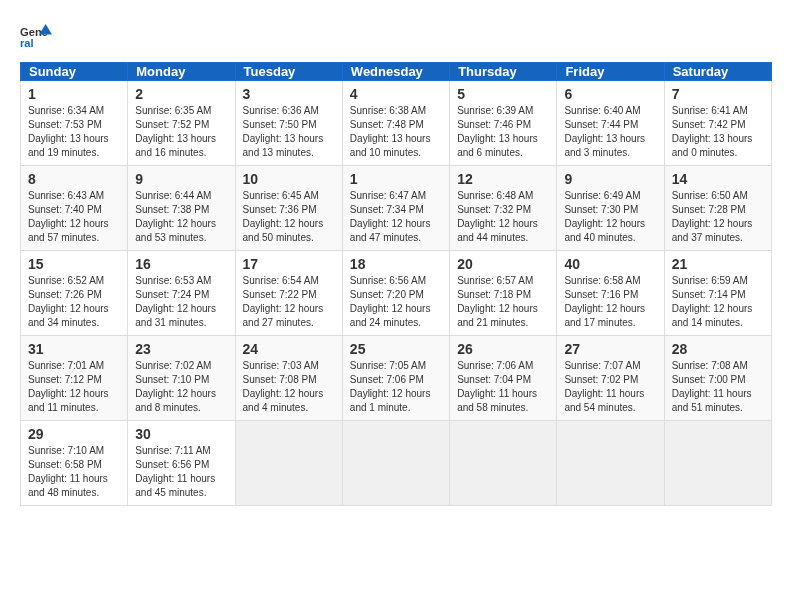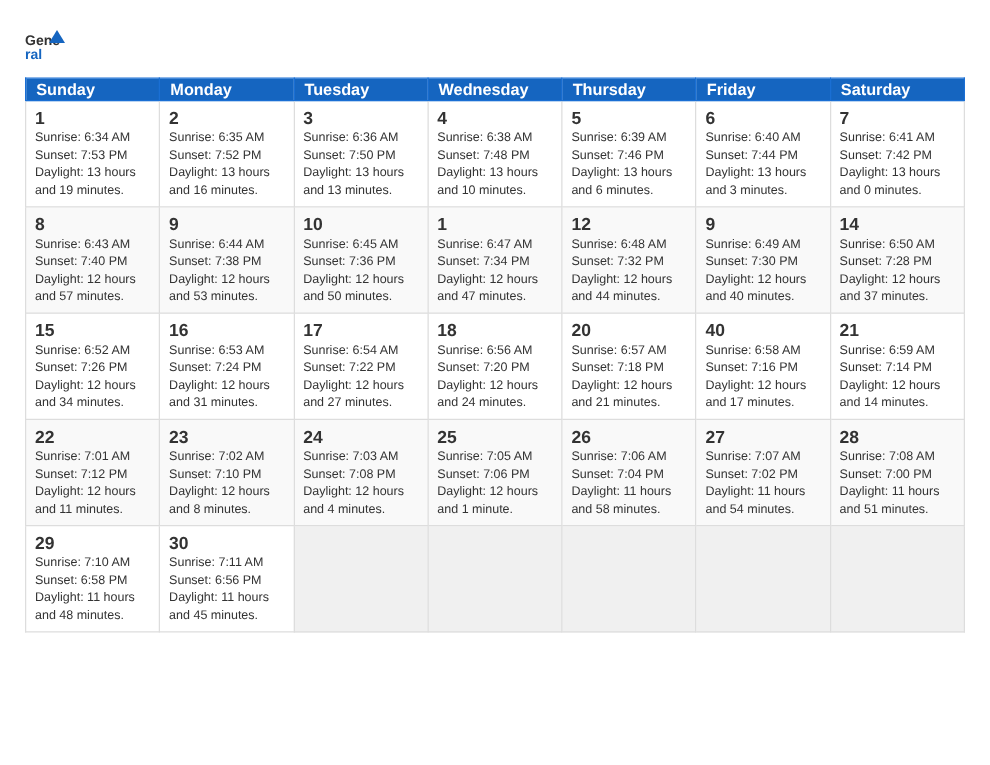--- a/index.html
+++ b/index.html
@@ -143,21 +143,21 @@
       <tr>
         <td><span class="day-number">15</span><span class="day-info">Sunrise: 6:52 AM<br>Sunset: 7:26 PM<br>Daylight: 12 hours and 34 minutes.</span></td>
         <td><span class="day-number">16</span><span class="day-info">Sunrise: 6:53 AM<br>Sunset: 7:24 PM<br>Daylight: 12 hours and 31 minutes.</span></td>
         <td><span class="day-number">17</span><span class="day-info">Sunrise: 6:54 AM<br>Sunset: 7:22 PM<br>Daylight: 12 hours and 27 minutes.</span></td>
         <td><span class="day-number">18</span><span class="day-info">Sunrise: 6:56 AM<br>Sunset: 7:20 PM<br>Daylight: 12 hours and 24 minutes.</span></td>
         <td><span class="day-number">20</span><span class="day-info">Sunrise: 6:57 AM<br>Sunset: 7:18 PM<br>Daylight: 12 hours and 21 minutes.</span></td>
         <td><span class="day-number">40</span><span class="day-info">Sunrise: 6:58 AM<br>Sunset: 7:16 PM<br>Daylight: 12 hours and 17 minutes.</span></td>
         <td><span class="day-number">21</span><span class="day-info">Sunrise: 6:59 AM<br>Sunset: 7:14 PM<br>Daylight: 12 hours and 14 minutes.</span></td>
       </tr>
       <tr>
-        <td><span class="day-number">22</span><span class="day-info">Sunrise: 7:01 AM<br>Sunset: 7:12 PM<br>Daylight: 12 hours and 11 minutes.</span></td>
+        <td><span class="day-number">31</span><span class="day-info">Sunrise: 7:01 AM<br>Sunset: 7:12 PM<br>Daylight: 12 hours and 11 minutes.</span></td>
         <td><span class="day-number">23</span><span class="day-info">Sunrise: 7:02 AM<br>Sunset: 7:10 PM<br>Daylight: 12 hours and 8 minutes.</span></td>
         <td><span class="day-number">24</span><span class="day-info">Sunrise: 7:03 AM<br>Sunset: 7:08 PM<br>Daylight: 12 hours and 4 minutes.</span></td>
         <td><span class="day-number">25</span><span class="day-info">Sunrise: 7:05 AM<br>Sunset: 7:06 PM<br>Daylight: 12 hours and 1 minute.</span></td>
         <td><span class="day-number">26</span><span class="day-info">Sunrise: 7:06 AM<br>Sunset: 7:04 PM<br>Daylight: 11 hours and 58 minutes.</span></td>
         <td><span class="day-number">27</span><span class="day-info">Sunrise: 7:07 AM<br>Sunset: 7:02 PM<br>Daylight: 11 hours and 54 minutes.</span></td>
         <td><span class="day-number">28</span><span class="day-info">Sunrise: 7:08 AM<br>Sunset: 7:00 PM<br>Daylight: 11 hours and 51 minutes.</span></td>
       </tr>
       <tr>
         <td><span class="day-number">29</span><span class="day-info">Sunrise: 7:10 AM<br>Sunset: 6:58 PM<br>Daylight: 11 hours and 48 minutes.</span></td>
         <td><span class="day-number">30</span><span class="day-info">Sunrise: 7:11 AM<br>Sunset: 6:56 PM<br>Daylight: 11 hours and 45 minutes.</span></td>

